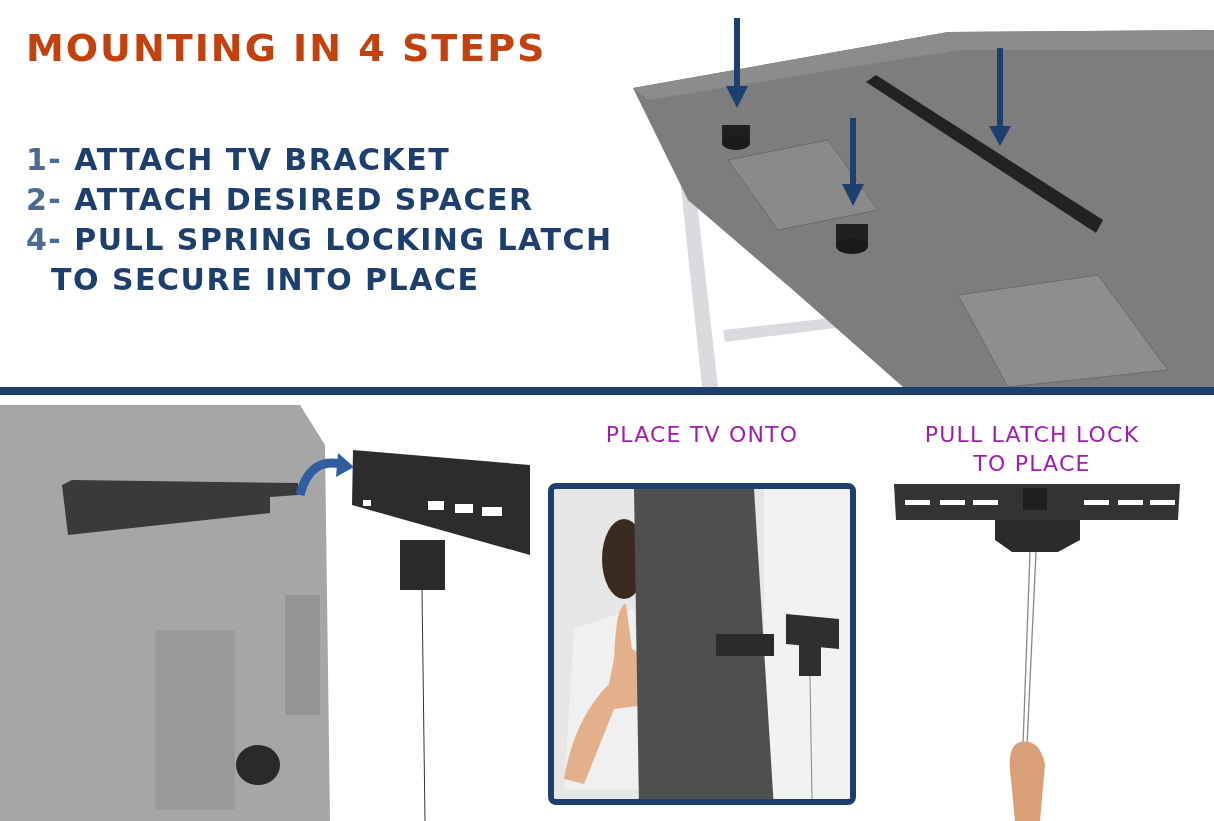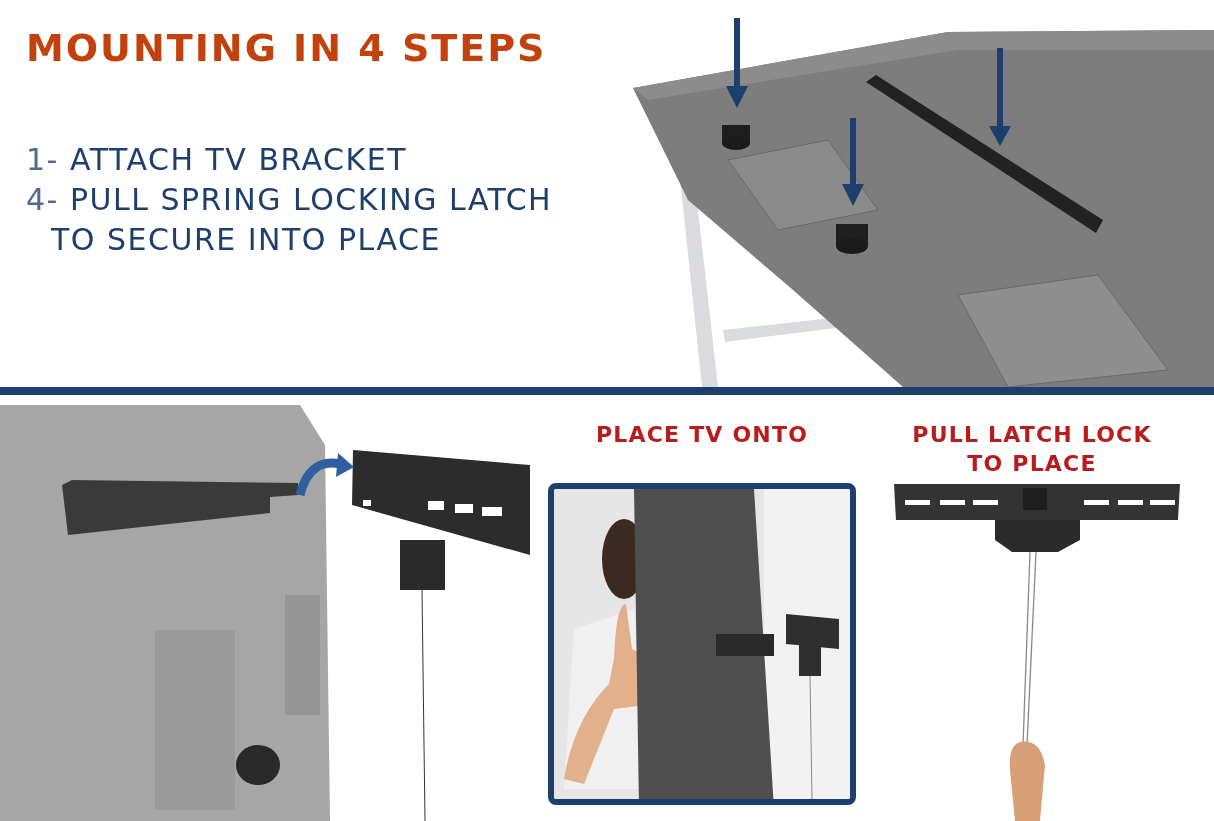--- a/index.html
+++ b/index.html
@@ -1,44 +1,48 @@
 <!DOCTYPE html>
 <html><head>
 <meta charset="utf-8">
 <style>
   * { box-sizing: border-box; margin: 0; padding: 0; }
   html, body { width: 1214px; height: 821px; background: #ffffff; overflow: hidden; }
   body { position: relative; font-family: "DejaVu Sans", "Liberation Sans", sans-serif; color: #1d3f6e; }
 
   .title { position: absolute; left: 26px; top: 26px; font-size: 38px; font-weight: bold; letter-spacing: 2px; color: #c2410c; }
   .steps { position: absolute; left: 26px; top: 140px; }
-  .step { font-size: 30px; font-weight: normal; line-height: 40px; letter-spacing: 1.5px; white-space: nowrap; color: #1d3f6e; }
+  .step { font-size: 30px; font-weight: bold; line-height: 40px; letter-spacing: 1.5px; white-space: nowrap; color: #1d3f6e; }
   .step .num { color: #4d6a92; }
   .step.cont { padding-left: 25px; }
 
   .divider { position: absolute; left: 0; top: 387px; width: 1214px; height: 8px; background: #1d3f6e; }
 
   .photo-top { position: absolute; left: 628px; top: 0; width: 586px; height: 387px; }
   .photo-left { position: absolute; left: 0; top: 395px; width: 545px; height: 426px; }
-  .caption { position: absolute; font-size: 22px; font-weight: bold; letter-spacing: 1.2px; text-align: center; line-height: 29px; color: #b91c1c; white-space: nowrap; }
+  .caption { position: absolute; font-size: 22px; font-weight: normal; letter-spacing: 1.2px; text-align: center; line-height: 29px; color: #a21caf; white-space: nowrap; }
   .cap-mid { left: 548px; top: 420px; width: 308px; }
   .cap-right { left: 870px; top: 420px; width: 324px; }
 
   .framed { position: absolute; left: 548px; top: 483px; width: 308px; height: 322px; border: 6px solid #1d3f6e; border-radius: 8px; overflow: hidden; background: #eaeaea; }
   .photo-right { position: absolute; left: 880px; top: 480px; width: 320px; height: 341px; }
 </style>
 </head>
 <body>
 
 <div class="title">MOUNTING IN 4 STEPS</div>
 
 <div class="steps">
   <div class="step">
     <span class="num">1-</span>
     <span>ATTACH TV BRACKET</span>
+  </div>
+  <div class="step">
+    <span class="num">2-</span>
+    <span>ATTACH DESIRED SPACER</span>
   </div>
   <div class="step">
     <span class="num">4-</span>
     <span>PULL SPRING LOCKING LATCH</span>
   </div>
   <div class="step cont">TO SECURE INTO PLACE</div>
 </div>
 
 <svg class="photo-top" viewBox="0 0 586 387">
 

